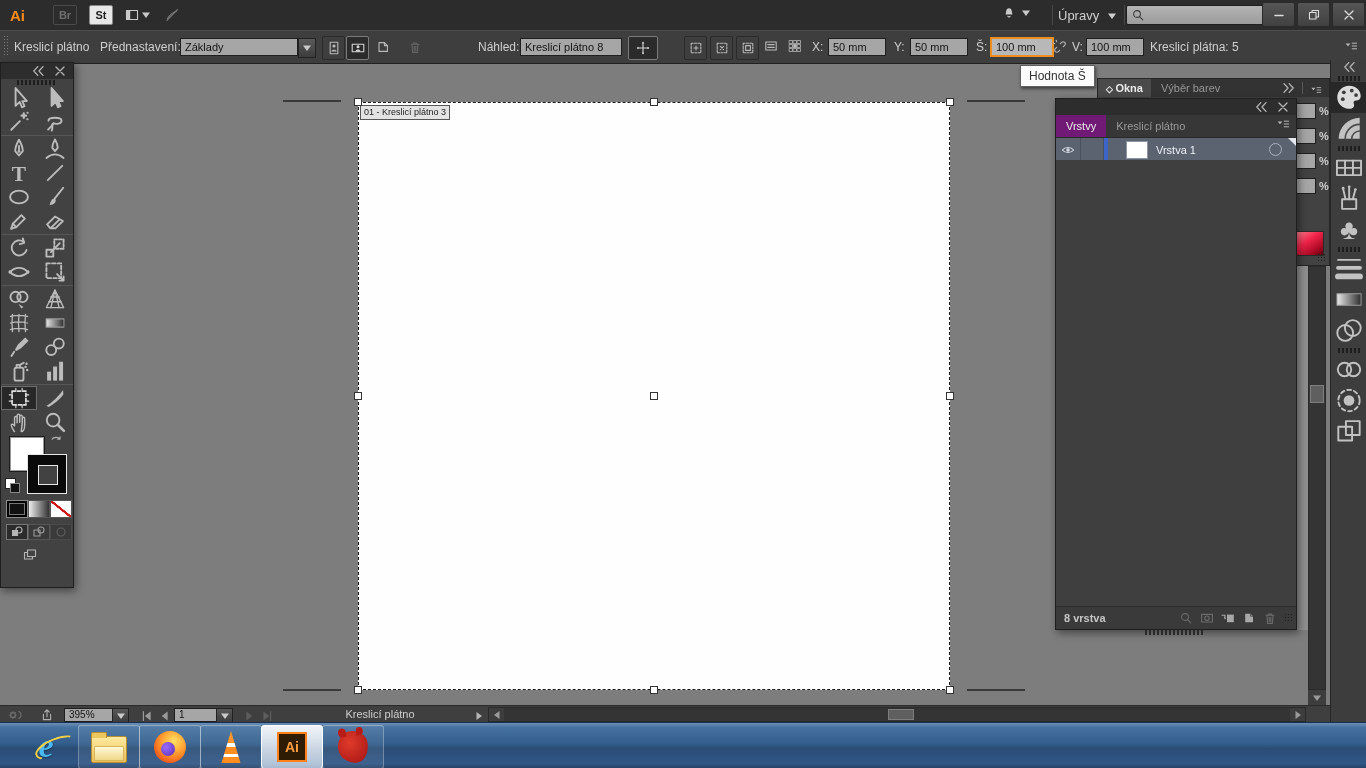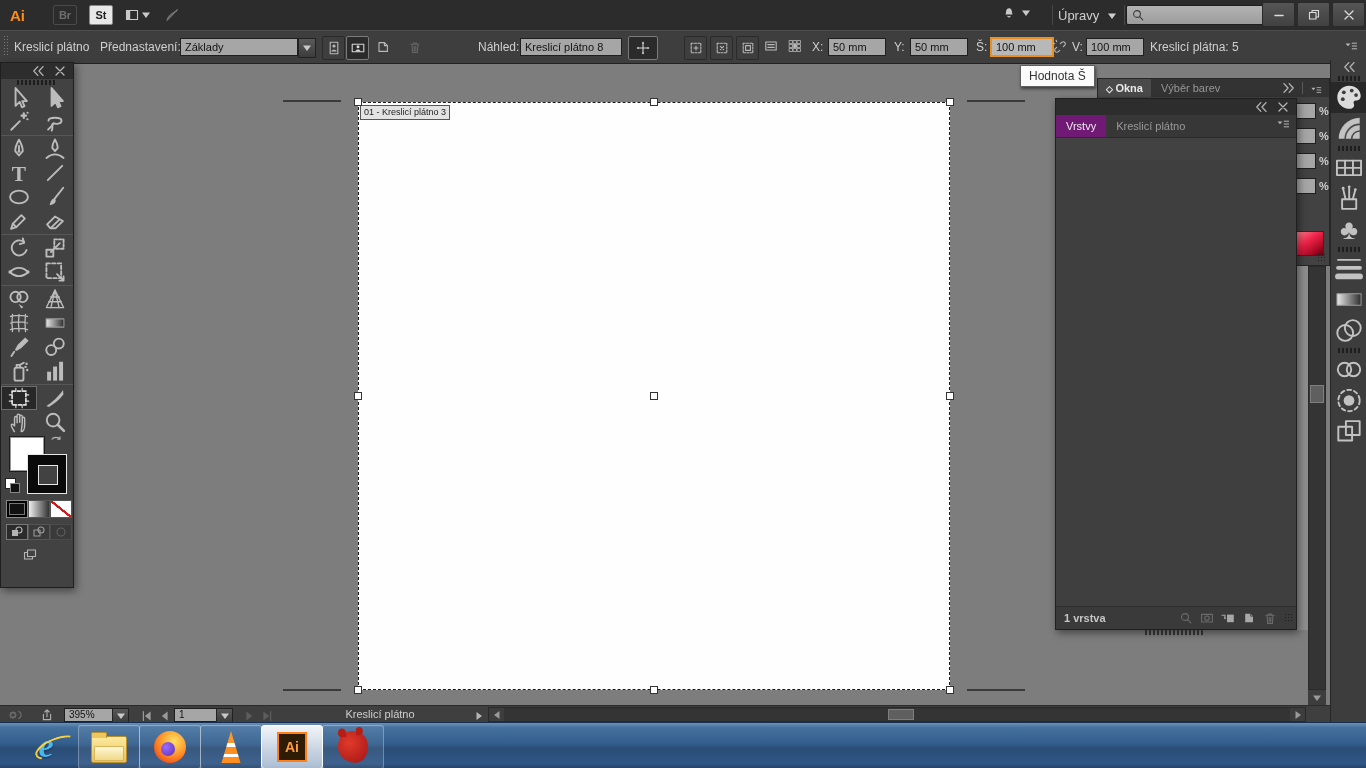--- a/index.html
+++ b/index.html
@@ -621,23 +621,37 @@
           </svg></span>
     </div>
     <div class="lp-tabs">
       <span class="lp-tab on">Vrstvy</span>
       <span class="lp-tab off">Kreslicí plátno</span>
       <span style="margin-left:auto;padding-right:6px;color:#b5b5b5;width:14px;display:inline-block"><svg viewBox="0 0 14 14" fill="none" stroke="currentColor" stroke-width="1.1" stroke-linecap="round" stroke-linejoin="round" style="width:100%;height:100%">
             <path d="M1.6 4.4 4 7.2 6.4 4.4Z" fill="currentColor" stroke="none"></path>
             <path d="M8.2 4.2h4.4M8.2 7h4.4M8.2 9.8h4.4" stroke-width="1"></path>
           </svg></span>
     </div>
+    <div class="layer-row">
+      <div class="lr-cell" style="width:24px">
+          <span style="display: inline-block; width: 14px; height: 14px;"><svg viewBox="0 0 14 14" fill="none" stroke="currentColor" stroke-width="1.1" stroke-linecap="round" stroke-linejoin="round" style="width:100%;height:100%">
+              <path d="M1.4 7C4 3.6 10 3.6 12.6 7 10 10.4 4 10.4 1.4 7Z"></path>
+              <circle cx="7" cy="7" r="1.7" fill="currentColor" stroke="none"></circle>
+            </svg></span>
+        </div>
+      <div class="lr-cell" style="width:22px"></div>
+      <div style="width:4px;height:23px;background:#3d64c8"></div>
+      <div style="width:20px;height:16px;background:#fff;border:1px solid #8d95a5;margin-left:18px"></div>
+      <div style="color:#eef1f6;font-size:11px;margin-left:8px;flex:1">Vrstva 1</div>
+      <div style="width:11px;height:11px;border:1px solid #aab2c0;border-radius:50%;margin-right:14px"></div>
+      <div style="position:absolute;right:0;top:0;width:0;height:0;border-top:8px solid #e4e8ef;border-left:8px solid transparent"></div>
+    </div>
     <div style="position:absolute;left:0;top:61px;width:100%;height:447px;background:#3f3f3f"></div>
     <div class="lp-foot">
-      <span class="cnt">1 vrstva</span>
+      <span class="cnt">8 vrstva</span>
       <span class="lp-fic gray-ic" style="display: inline-block; width: 14px; height: 14px;"><svg viewBox="0 0 14 14" fill="none" stroke="currentColor" stroke-width="1.1" stroke-linecap="round" stroke-linejoin="round" style="width:100%;height:100%">
             <circle cx="6" cy="6" r="3.4"></circle>
             <path d="M8.6 8.6 11.8 11.8"></path>
           </svg></span>
       <span class="lp-fic gray-ic" style="display: inline-block; width: 14px; height: 14px;"><svg viewBox="0 0 14 14" fill="none" stroke="currentColor" stroke-width="1.1" stroke-linecap="round" stroke-linejoin="round" style="width:100%;height:100%">
             <rect x="1.6" y="3.4" width="10.8" height="7.6"></rect>
             <circle cx="7" cy="7.2" r="2.2"></circle>
           </svg></span>
       <span class="lp-fic lite-ic" style="display: inline-block; width: 14px; height: 14px;"><svg viewBox="0 0 14 14" fill="none" stroke="currentColor" stroke-width="1.1" stroke-linecap="round" stroke-linejoin="round" style="width:100%;height:100%">
             <path d="M1 4.2h3v2"></path>

